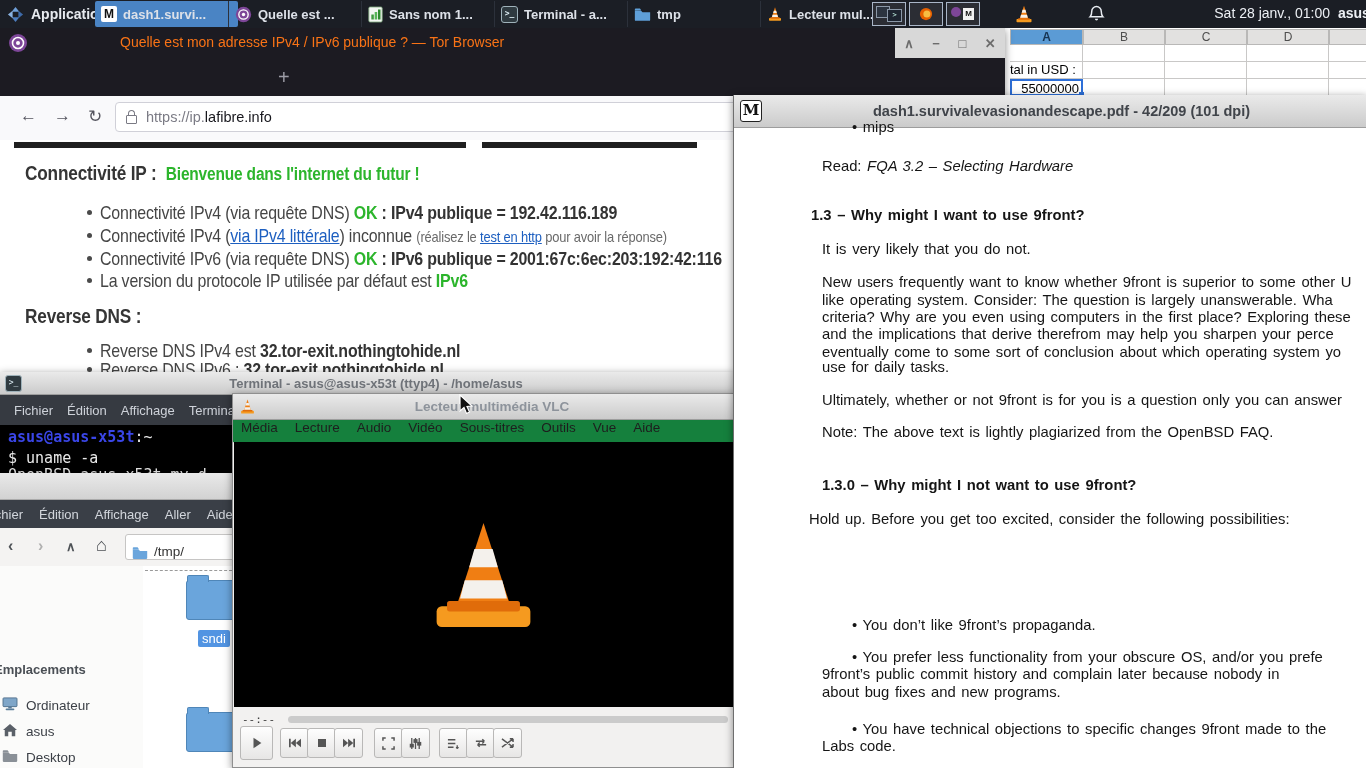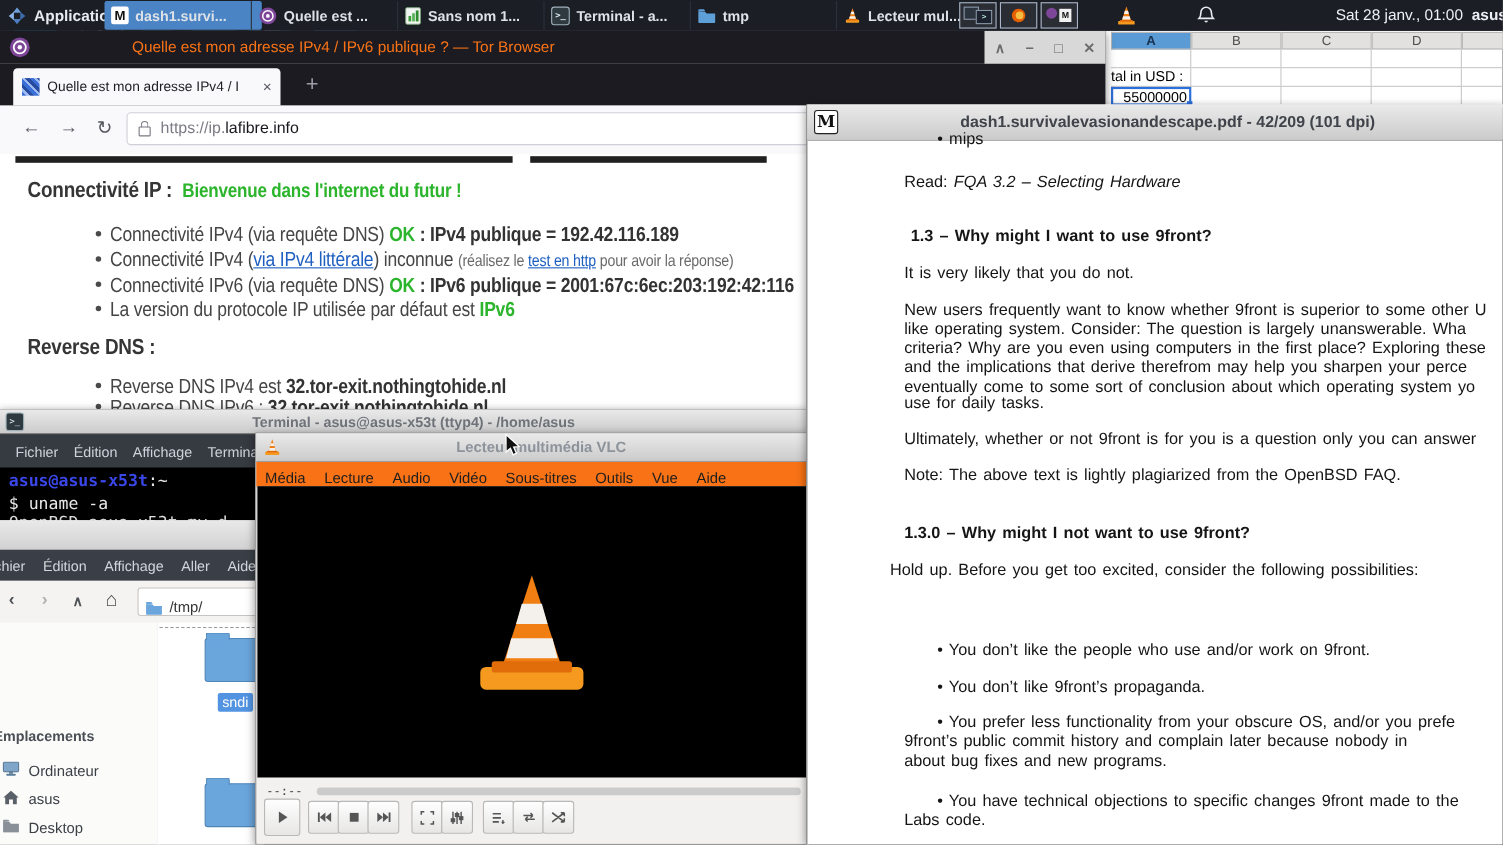--- a/index.html
+++ b/index.html
@@ -111,39 +111,39 @@
   #fm-menu{height:28px;background:#3a3f47;display:flex;align-items:center;overflow:hidden}
   #fm-menu span{color:#d2d6dc;font-size:13px;white-space:nowrap}
   #fm-tools{height:39px;background:#f4f3f2;border-bottom:1px solid #d6d5d4;position:relative}
   .fmnav{position:absolute;top:9px;font-size:16px;color:#4e5257;font-weight:bold}
   #pathbar{position:absolute;left:125px;top:6px;width:112px;height:26px;background:#fff;
            border:1px solid #c6c5c4;border-radius:3px;display:flex;align-items:flex-end;padding:0 6px;box-sizing:border-box}
   #pathbar span{font-size:13.5px;color:#333;margin-left:6px}
   #fm-side{position:absolute;left:0;top:93px;width:143px;height:202px;background:#fbfbfa;
            border-right:1px solid #d8d7d6;overflow:hidden}
   .sidehead{position:absolute;left:-6px;font-weight:bold;font-size:13px;color:#4a4f55;white-space:nowrap}
-  .siderow{position:absolute;left:0;width:143px;height:26px;display:flex;align-items:center}
+  .siderow{position:absolute;left:0;width:143px;height:26px;display:flex;align-items:flex-end}
   .siderow .lbl{font-size:13.5px;color:#3c4047;margin-left:8px;white-space:nowrap}
   .sicon{width:16px;height:16px;margin-left:2px;flex:0 0 auto}
   #fm-files{position:absolute;left:143px;top:93px;width:97px;height:202px;background:#fff;overflow:hidden}
   .dashline{position:absolute;left:2px;top:4px;width:92px;border-top:1px dashed #9a9a9a}
   .bigfolder{position:absolute;width:48px;height:38px;background:#6aa5dc;border-radius:3px;
              border:1px solid #4f86b8}
   .bigfolder:before{content:"";position:absolute;left:0;top:-6px;width:20px;height:6px;
              background:#6aa5dc;border-radius:2px 2px 0 0;border:1px solid #4f86b8;border-bottom:none}
   .filelabel{position:absolute;background:#5294e2;color:#fff;font-size:13px;
              padding:1px 4px;border-radius:2px;white-space:nowrap}
 
   
   #vlc{left:232px;top:393px;width:503px;height:375px;background:#f2f1f0;z-index:25;
        border:1px solid #8f8f8f;box-sizing:border-box}
   #vlc .tbar{height:25px}
   #vlc .tbar .ttl{color:#8d939b}
-  #vlcmenu{height:22px;background:#f97316;border-bottom:1px solid #d8d7d5;
-           display:flex;align-items:flex-end}
+  #vlcmenu{height:22px;background:#15803d;border-bottom:1px solid #d8d7d5;
+           display:flex;align-items:flex-start}
   #vlcmenu span{font-size:13.5px;color:#1e1e1e;margin-left:17px;white-space:nowrap}
   #vlcvideo{position:absolute;left:1px;top:48px;width:499px;height:265px;background:#000;
             display:flex;align-items:center;justify-content:center}
   #vlcctrl{position:absolute;left:1px;top:313px;width:499px;height:60px;background:#f2f1f0}
   #vlctime{position:absolute;left:8px;top:6px;font-size:11px;color:#3c3c3c;
            font-family:"DejaVu Sans Mono",monospace}
   #seek{position:absolute;left:54px;top:9px;width:440px;height:7px;background:#cbcbcb;border-radius:4px}
   .vbtn{position:absolute;top:21px;width:27px;height:28px;background:linear-gradient(#fefefe,#e7e6e5);
         border:1px solid #b9b8b7;border-radius:3px;display:flex;align-items:center;justify-content:center}
   .vbtn svg{display:block}
@@ -283,25 +283,20 @@
       </svg>
     <div id="bt-title">Quelle est mon adresse IPv4 / IPv6 publique ? — Tor Browser</div>
     <div id="ctrlplate">
       <span>∧</span>
       <span>−</span>
       <span>□</span>
       <span>✕</span>
     </div>
   </div>
   <div id="tabbar">
-    <div id="tab">
-      <div id="favicon"></div>
-      <div class="tabtitle">Quelle est mon adresse IPv4 / I</div>
-      <div class="tclose">×</div>
-    </div>
     <div id="newtab">+</div>
   </div>
   <div id="navbar">
     <span class="navbtn" style="left:20px">←</span>
     <span class="navbtn" style="left:54px">→</span>
     <span class="navbtn" style="left:88px">↻</span>
     <div id="urlbar">
       <span id="lockicon"></span>
       <span class="urlgray">https://ip.</span>
         <span class="urldark">lafibre.info</span>
@@ -481,33 +476,32 @@
   </div>
 </div>
 
 <div id="pdf" class="win">
   <div class="tbar">
     <span id="mupdficon">M</span>
     <div class="ttl">dash1.survivalevasionandescape.pdf - 42/209 (101 dpi)</div>
   </div>
   <div class="pdfl" style="left:118px;top:24px"><span>• mips</span></div>
   <div class="pdfl" style="left:88px;top:63px"><span>Read: </span><span class="it">FQA 3.2 – Selecting Hardware</span></div>
-  <div class="pdfl" style="left:94px;top:112px"><span class="bd">1.3 – Why might I want to use 9front?</span></div>
+  <div class="pdfl" style="left:77px;top:112px"><span class="bd">1.3 – Why might I want to use 9front?</span></div>
   <div class="pdfl" style="left:88px;top:146px"><span>It is very likely that you do not.</span></div>
   <div class="pdfl" style="left:88px;top:179px"><span>New users frequently want to know whether 9front is superior to some other U</span></div>
   <div class="pdfl" style="left:88px;top:197px"><span>like operating system. Consider: The question is largely unanswerable. Wha</span></div>
   <div class="pdfl" style="left:88px;top:214px"><span>criteria? Why are you even using computers in the first place? Exploring these</span></div>
   <div class="pdfl" style="left:88px;top:231px"><span>and the implications that derive therefrom may help you sharpen your perce</span></div>
   <div class="pdfl" style="left:88px;top:249px"><span>eventually come to some sort of conclusion about which operating system yo</span></div>
   <div class="pdfl" style="left:88px;top:264px"><span>use for daily tasks.</span></div>
   <div class="pdfl" style="left:88px;top:297px"><span>Ultimately, whether or not 9front is for you is a question only you can answer</span></div>
   <div class="pdfl" style="left:88px;top:329px"><span>Note: The above text is lightly plagiarized from the OpenBSD FAQ.</span></div>
   <div class="pdfl" style="left:88px;top:382px"><span class="bd">1.3.0 – Why might I not want to use 9front?</span></div>
   <div class="pdfl" style="left:75px;top:416px"><span>Hold up. Before you get too excited, consider the following possibilities:</span></div>
-  <div class="pdfl" style="left:118px;top:488px"><span>• You don’t like the people who use and/or work on 9front.</span></div>
   <div class="pdfl" style="left:118px;top:522px"><span>• You don’t like 9front’s propaganda.</span></div>
   <div class="pdfl" style="left:118px;top:554px"><span>• You prefer less functionality from your obscure OS, and/or you prefe</span></div>
   <div class="pdfl" style="left:88px;top:571px"><span>9front’s public commit history and complain later because nobody in</span></div>
   <div class="pdfl" style="left:88px;top:589px"><span>about bug fixes and new programs.</span></div>
   <div class="pdfl" style="left:118px;top:626px"><span>• You have technical objections to specific changes 9front made to the</span></div>
   <div class="pdfl" style="left:88px;top:643px"><span>Labs code.</span></div>
 </div>
 
 <div id="dock">
   <svg class="dicon" style="margin-left:10px" width="44" height="44">

